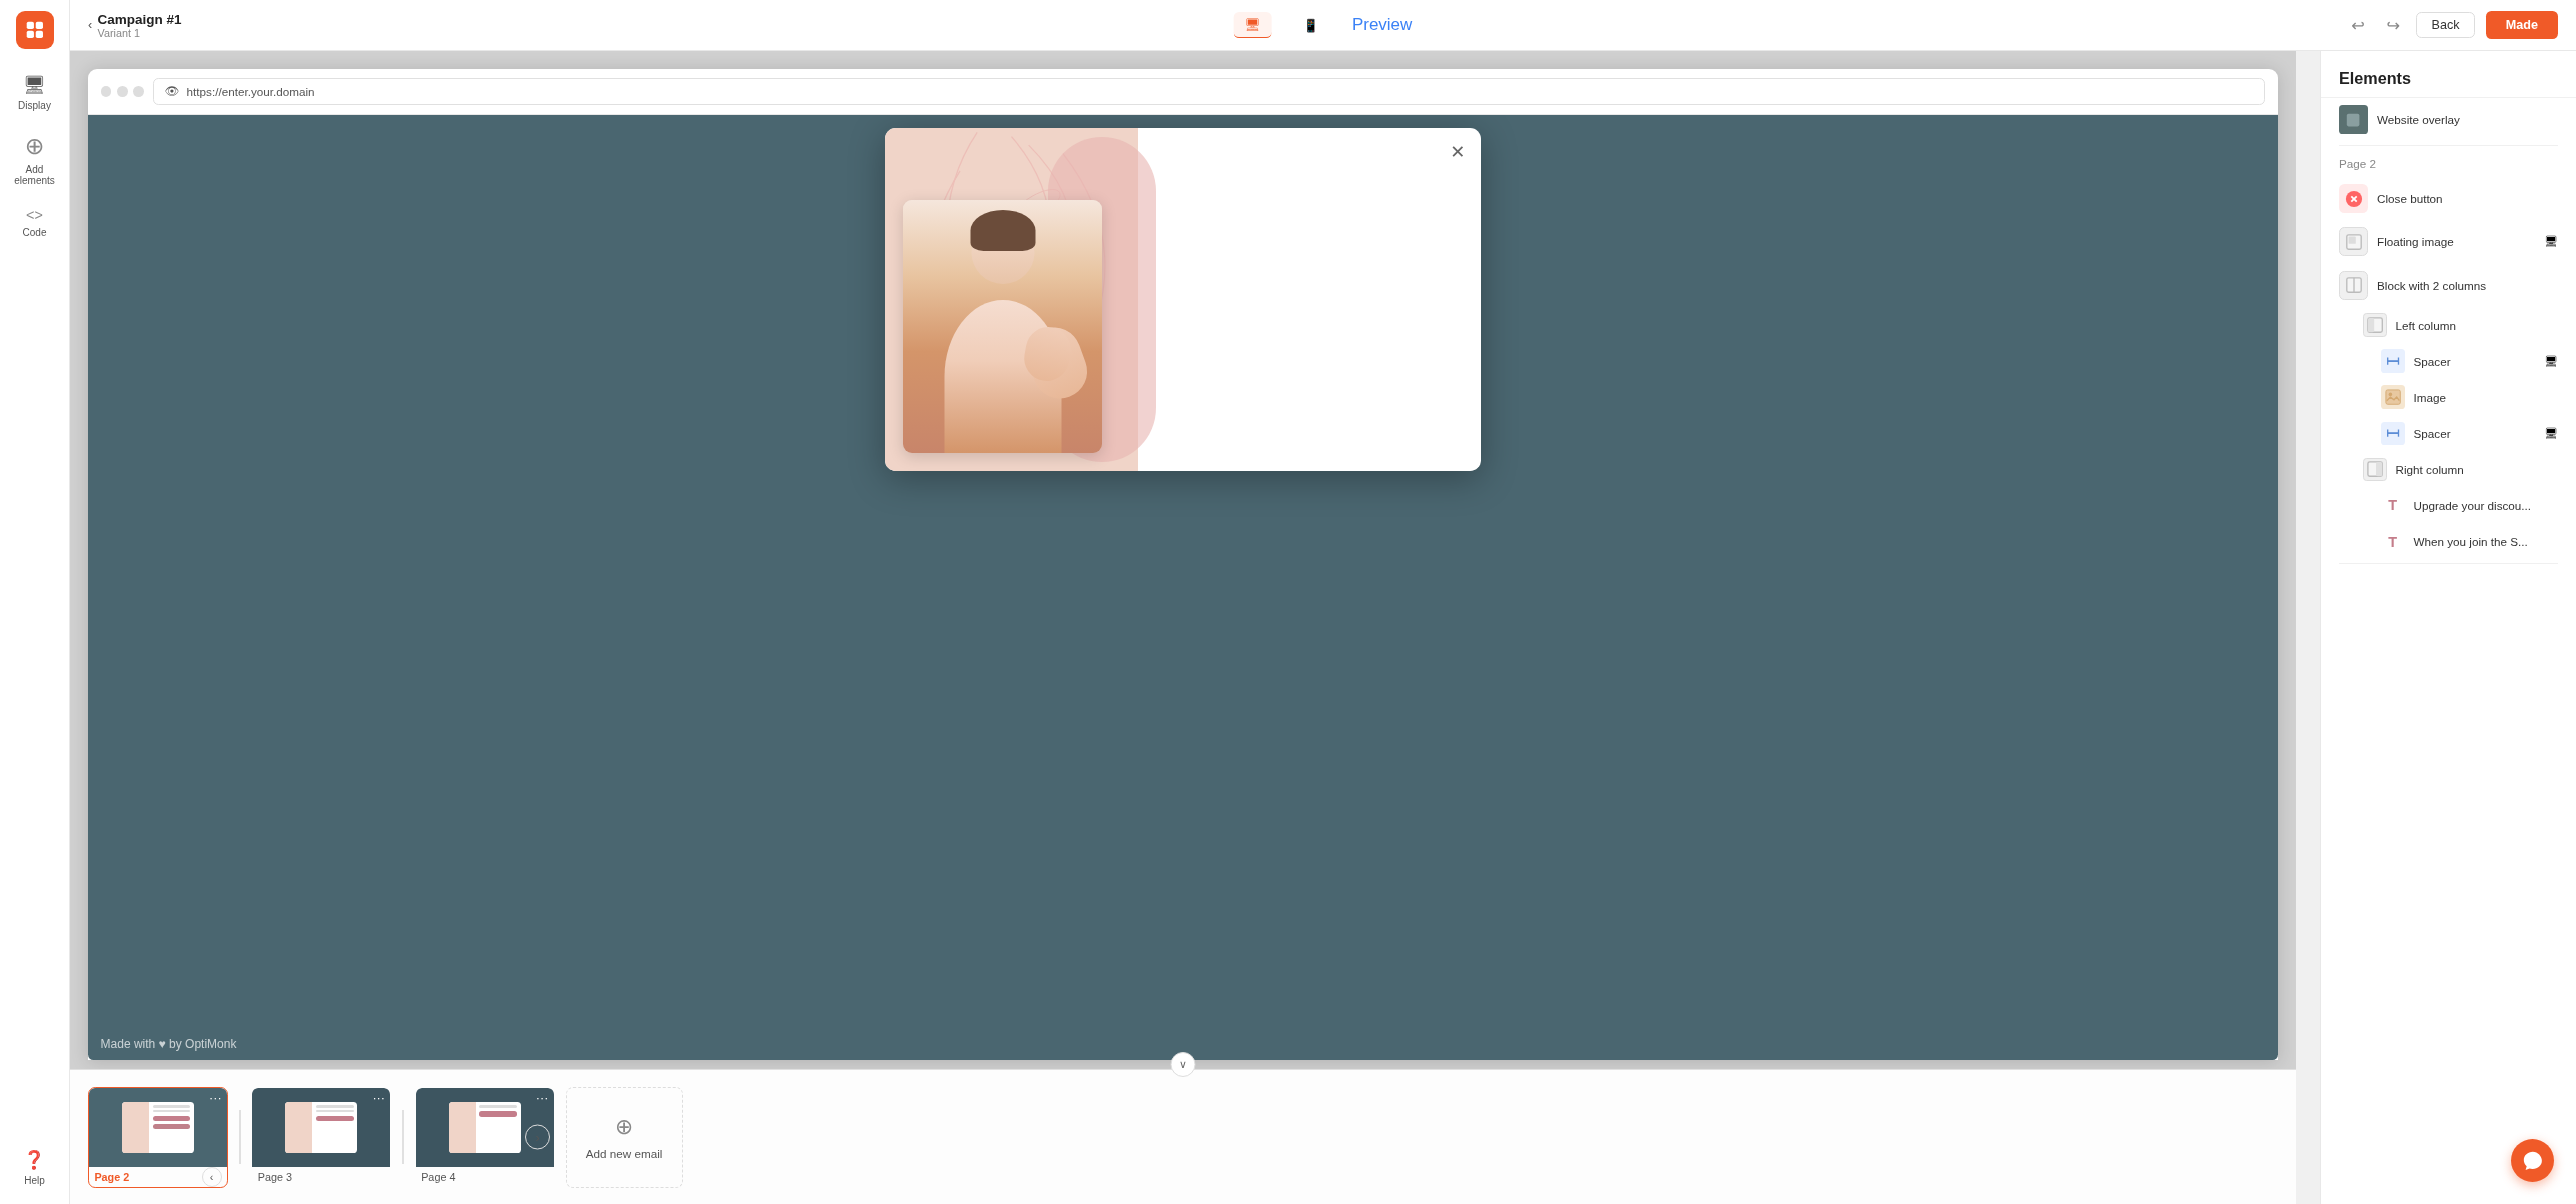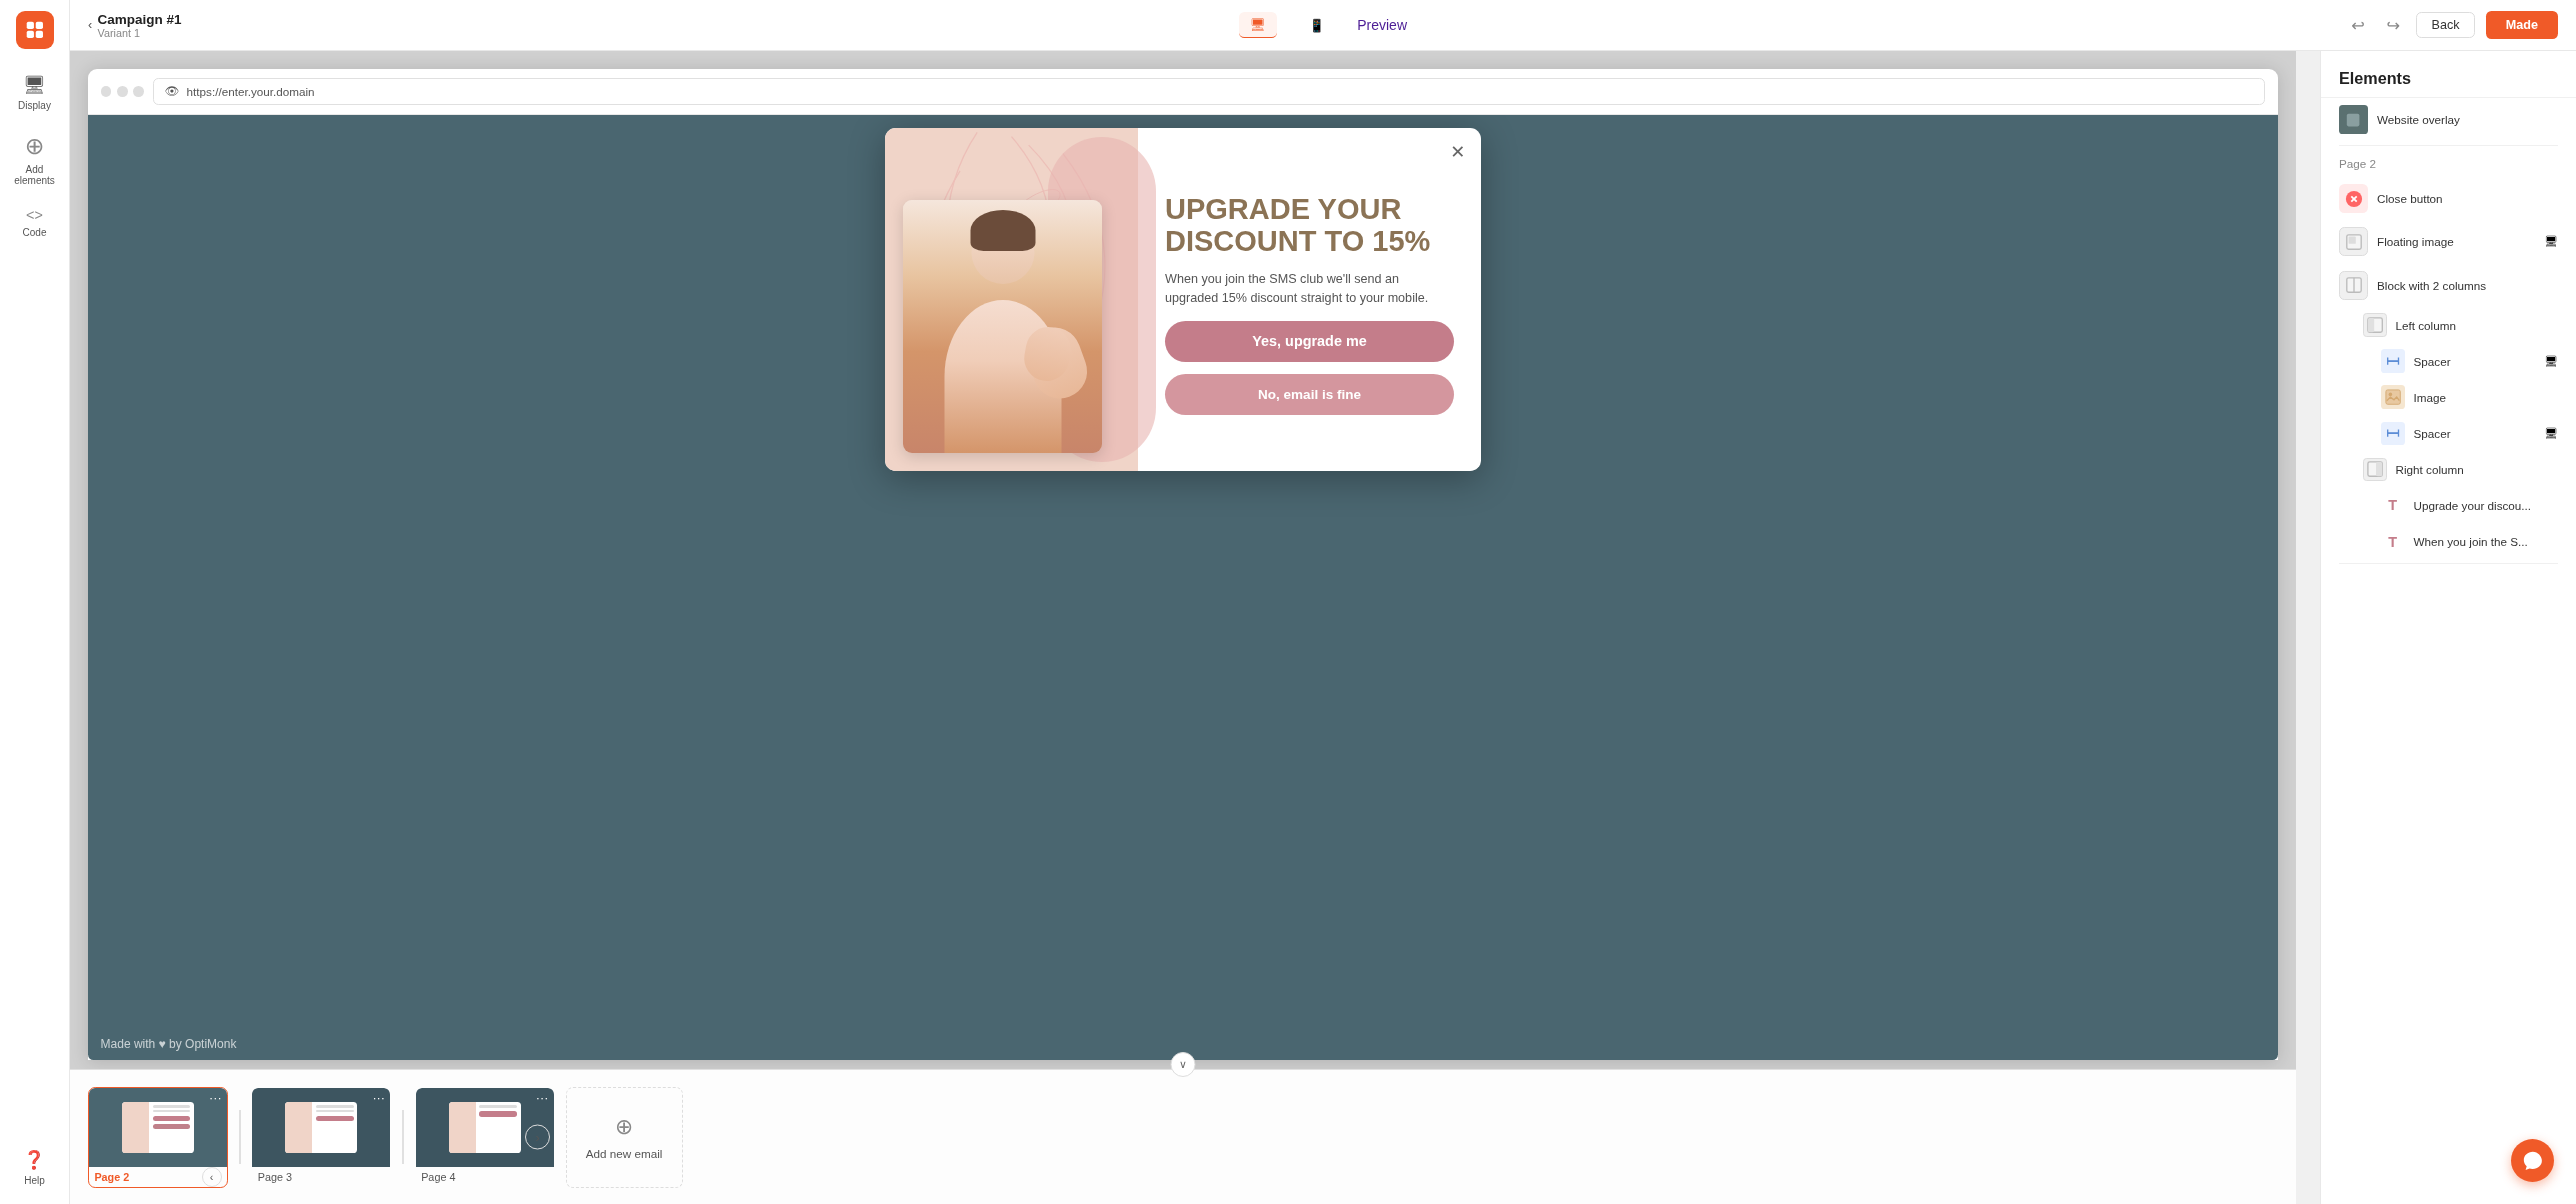--- a/index.html
+++ b/index.html
@@ -50,21 +50,21 @@
     .header-center {
       display: flex; align-items: center; gap: 21.7px;
       position: absolute; left: 50%; transform: translateX(-50%);
     }
     .device-btn {
       display: flex; align-items: center; gap: 5.4px;
       padding: 5.4px 10.8px; border-radius: 5.4px; cursor: pointer;
       font-size: 12.6px; color: #555; border: none; background: none;
     }
     .device-btn.active { background: #fff3ef; color: #f05a28; border-bottom: 1.8px solid #f05a28; }
-    .preview-label { font-size: 14px; color: #4c1d95; font-weight: 500; }
+    .preview-label { font-size: 17px; color: #3b82f6; font-weight: 500; }
     .header-right { margin-left: auto; display: flex; align-items: center; gap: 10.8px; }
     .undo-btn, .redo-btn {
       background: none; border: none; cursor: pointer; color: #888; font-size: 16.2px; padding: 3.6px 5.4px;
     }
     .back-btn-text {
       background: none; border: 0.9px solid #ddd; border-radius: 5.4px;
       padding: 5.4px 14.4px; cursor: pointer; font-size: 12.6px; color: #333;
     }
     .next-btn {
       background: #f05a28; color: #fff; border: none; border-radius: 5.4px;
@@ -381,26 +381,20 @@
                 <div style="position:absolute;bottom:72px;right:32px;width:45px;height:54px;background:linear-gradient(180deg,#f0cdb8 0%,#e8b898 100%);border-radius:27px;transform:rotate(10deg);"></div>
               </div>
             </div>
           </div>
         </div>
 
         <button class="popup-close">
           <span>✕</span>
         </button>
 
-        <div class="popup-right">
-          <div class="popup-heading">UPGRADE YOUR DISCOUNT TO 15%</div>
-          <div class="popup-body">When you join the SMS club we'll send an upgraded 15% discount straight to your mobile.</div>
-          <button class="popup-btn-yes">Yes, upgrade me</button>
-          <button class="popup-btn-no">No, email is fine</button>
-        </div>
       </div>
 
       <div class="popup-watermark">Made with ♥ by OptiMonk</div>
     </div>
   </div>
 
   <div class="page-thumbnails">
     <div class="collapse-btn">
       <span>∨</span>
     </div>

